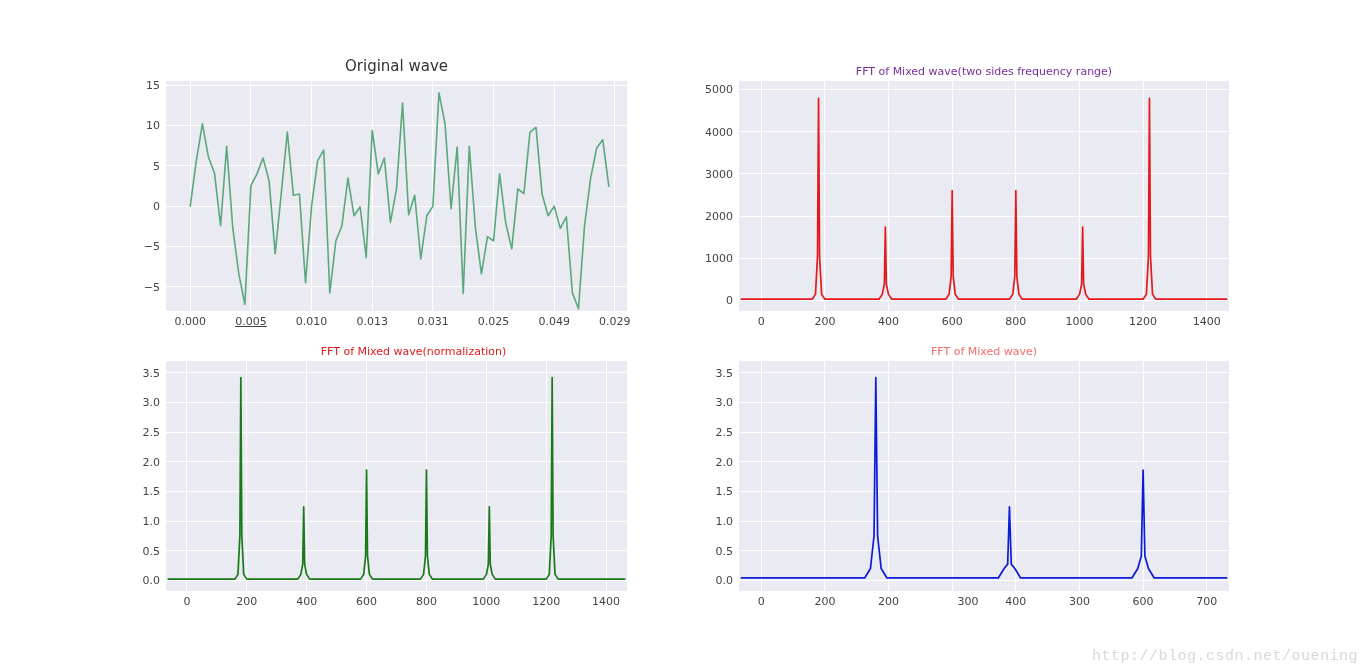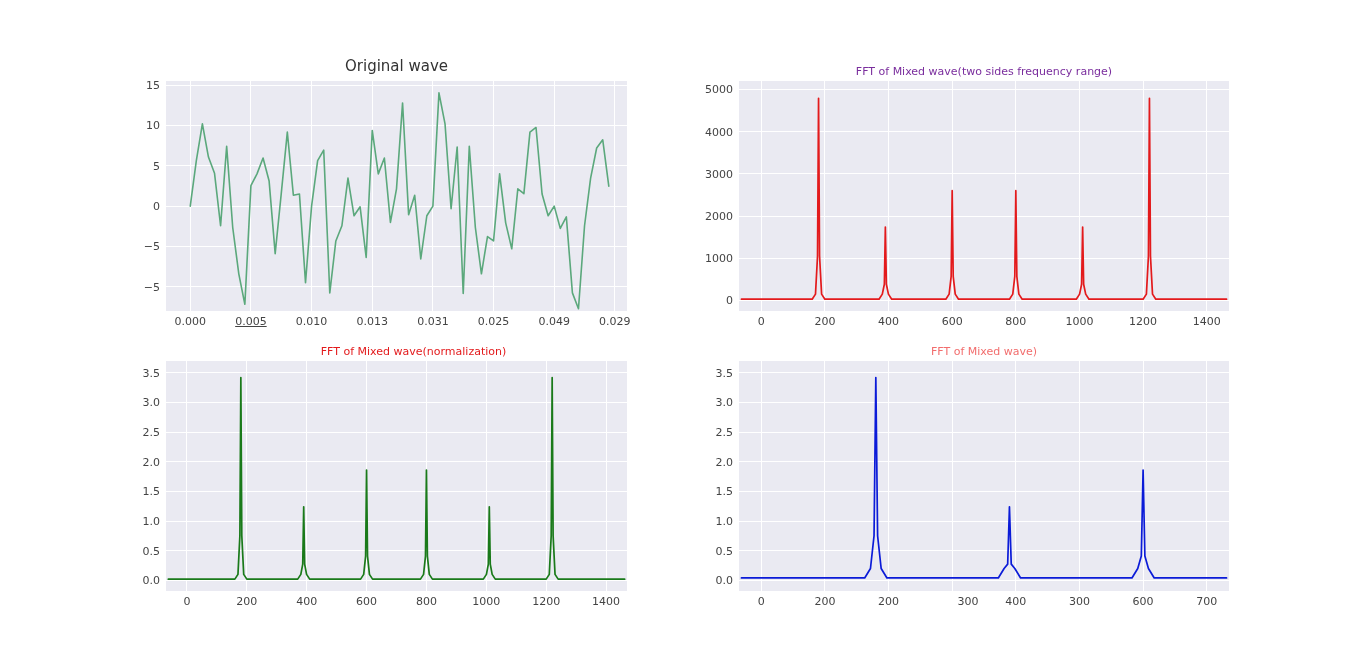--- a/index.html
+++ b/index.html
@@ -221,13 +221,14 @@
         <div class="tick-label-y" style="top: 71.134px;">2.5</div>
         <div class="grid-line-h" style="top: 40.9948px;"></div>
         <div class="tick-label-y" style="top: 41.4948px;">3.0</div>
         <div class="grid-line-h" style="top: 11.3557px;"></div>
         <div class="tick-label-y" style="top: 11.8557px;">3.5</div>
         <svg class="line" viewBox="0 0 490 230" preserveAspectRatio="none">
           <path fill="none" stroke="#0b1bd8" stroke-width="1.7" stroke-linejoin="round" stroke-linecap="round" d="M2.45,216.96 L125.68,216.96 L131.47,207.47 L135.04,174.73 L136.82,16.60 L138.60,174.73 L142.16,207.47 L147.95,216.96 L259.32,216.96 L265.11,207.47 L268.67,203.16 L270.45,145.82 L272.24,203.16 L275.80,207.47 L281.59,216.96 L392.95,216.96 L398.75,207.47 L402.31,195.07 L404.09,109.07 L405.87,195.07 L409.44,207.47 L415.23,216.96 L487.55,216.96"></path>
         </svg>
       </div>
     </div>
+  <div class="watermark">http://blog.csdn.net/ouening</div>
 </div>
 
 </body></html>

